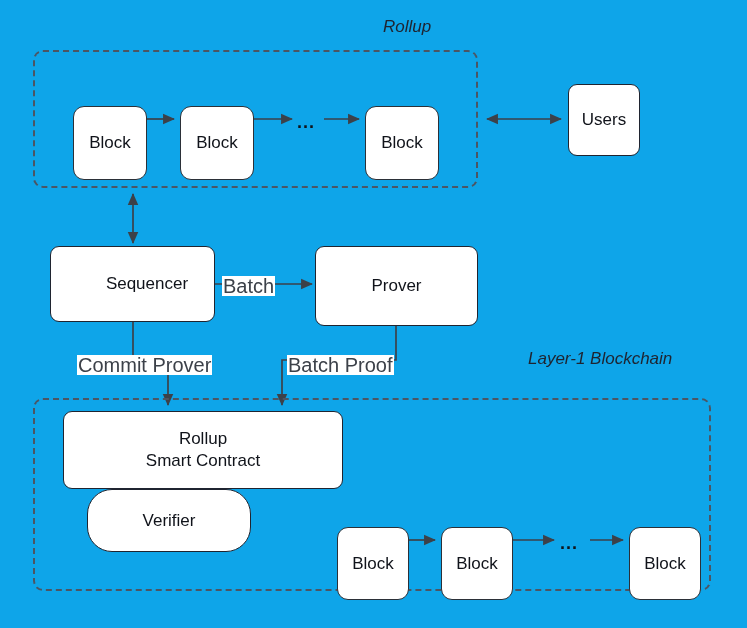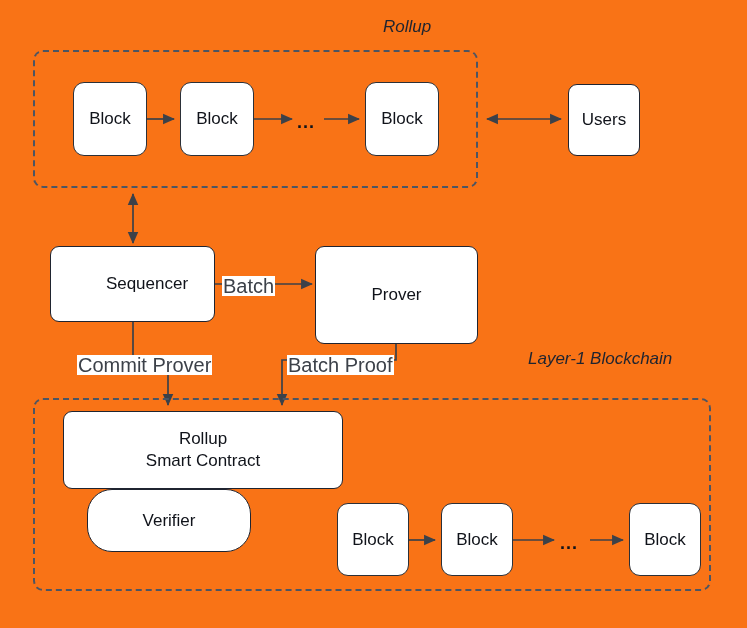--- a/index.html
+++ b/index.html
@@ -7,21 +7,21 @@
     padding: 0;
     background: #ffffff;
   }
   body {
     font-family: "Liberation Sans", sans-serif;
   }
   #canvas {
     position: relative;
     width: 747px;
     height: 628px;
-    background: #f97316;
+    background: #0ea5e9;
     overflow: hidden;
   }
   svg#wires {
     position: absolute;
     left: 0;
     top: 0;
     width: 747px;
     height: 628px;
     pointer-events: none;
   }
@@ -51,20 +51,21 @@
     justify-content: center;
     text-align: center;
     font-size: 17px;
     color: #10131a;
     line-height: 1.28;
     z-index: 3;
   }
   .node.block {
     border-color: #2b3038;
     border-radius: 11px;
+    margin-top: 24px;
   }
   .ellipsis {
     position: absolute;
     font-size: 18px;
     font-weight: 700;
     color: #10131a;
     letter-spacing: 1px;
     z-index: 3;
     line-height: 1;
   }
@@ -146,21 +147,21 @@
   </div>
 
   <div class="node" style="left:568px; top:84px; width:72px; height:72px;">
     <span>Users</span>
   </div>
 
   <div class="node" style="left:50px; top:246px; width:165px; height:76px;padding-left:29px;">
     <span>Sequencer</span>
   </div>
 
-  <div class="node" style="left:315px; top:246px; width:163px; height:98px;">
+  <div class="node" style="left:315px; top:246px; width:163px; height:80px;">
     <span>Prover</span>
   </div>
 
   <div class="edge-label" style="left:222px; top:276px;">Batch</div>
 
   <div class="edge-label" style="left:77px; top:355px;">Commit Prover</div>
 
   <div class="edge-label" style="left:287px; top:355px;">Batch Proof</div>
 
   <div class="group-label" style="left:528px; top:350px;">Layer-1 Blockchain</div>

